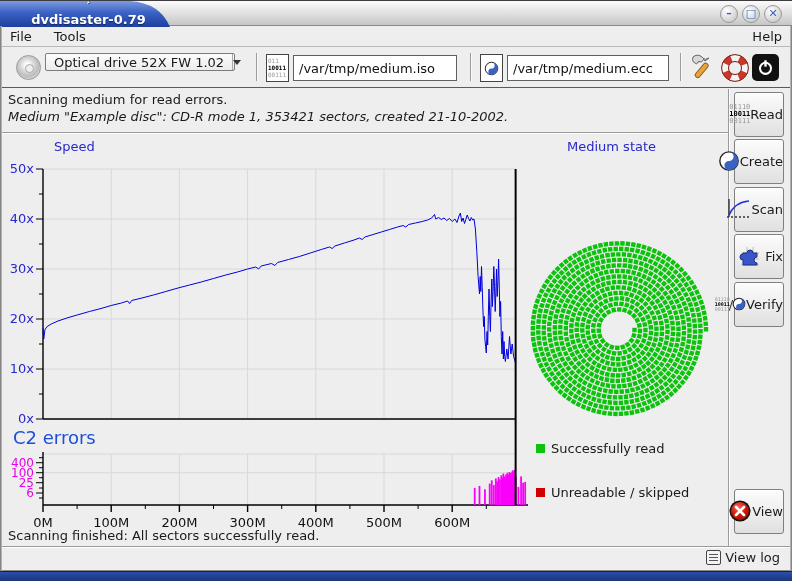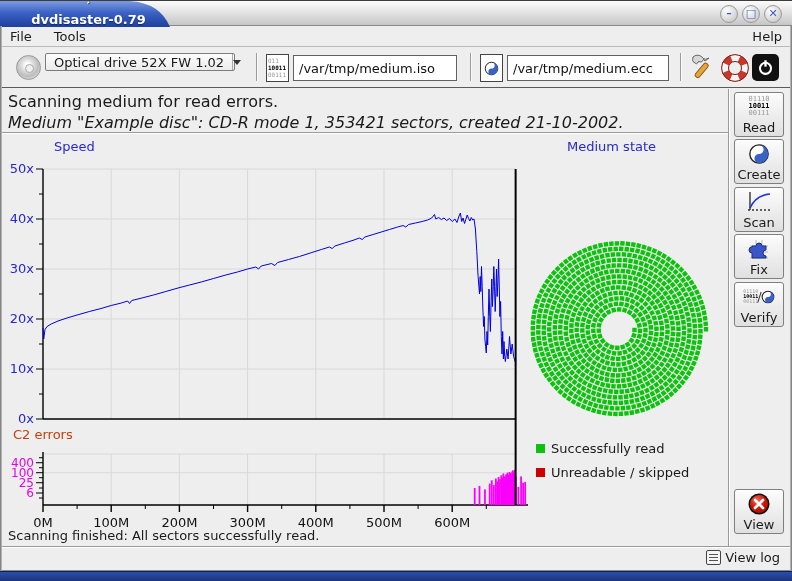--- a/index.html
+++ b/index.html
@@ -40,37 +40,37 @@
     font-family:"DejaVu Sans Mono","Liberation Mono",monospace;font-size:6px;line-height:7px;color:#999;
     padding:2px 1px;overflow:hidden;}
   .docicon .b{color:#000;font-weight:bold;}
   .docicon.yy{display:flex;align-items:center;justify-content:center;padding:0;}
   .tfield{position:absolute;top:55px;height:26px;border:1px solid #606060;background:#fff;font-size:13px;
     padding:0 5px;font-family:inherit;color:#111;}
   .toolicon{position:absolute;top:54px;width:28px;height:28px;}
   .powerbtn{position:absolute;top:54px;width:27px;height:27px;background:#111;border-radius:5px;
     display:flex;align-items:center;justify-content:center;}
   
-  .statusarea{position:absolute;left:0;top:89px;width:728px;height:53px;padding:3px 8px;font-size:16px;}
+  .statusarea{position:absolute;left:0;top:89px;width:728px;height:53px;padding:3px 8px;font-size:13px;}
   .statusarea .l2{font-style:italic;margin-top:2px;}
   .hsep{position:absolute;left:0;width:728px;height:2px;
     background:linear-gradient(#9a9a9a 50%,#ffffff 50%);}
   
   .chartlabel{position:absolute;font-size:13px;color:#2828cc;}
-  .c2label{position:absolute;font-size:13px;color:#c2410c;}
+  .c2label{position:absolute;font-size:18px;color:#1d4ed8;}
   #charts{position:absolute;left:0;top:134px;}
   .legendrow{position:absolute;display:flex;align-items:center;gap:6px;font-size:13px;}
   .legendsq{width:9px;height:9px;display:inline-block;}
   .scanstatus{position:absolute;left:8px;top:528px;font-size:13px;}
   
   .sidebar{position:absolute;left:728px;top:89px;width:64px;height:458px;border-left:1px solid #9a9a9a;
     box-shadow:inset 1px 0 0 #ffffff;}
   .gtkbtn{position:absolute;left:5px;width:50px;height:45px;border:1px solid #7f7f7f;border-radius:3px;
     background:linear-gradient(#fcfcfc,#e0e0e0);box-shadow:inset 0 1px 0 #fff;
-    display:flex;flex-direction:column;align-items:center;justify-content:flex-end;
+    display:flex;flex-direction:row;align-items:center;justify-content:flex-end;
     font-size:13px;padding-bottom:1px;cursor:default;}
   .gtkbtn .ic{flex:1;display:flex;align-items:center;justify-content:center;width:100%;}
   .binlines{font-family:"DejaVu Sans Mono","Liberation Mono",monospace;font-size:7px;line-height:7px;
     color:#999;text-align:center;}
   .binlines .b{color:#000;font-weight:bold;}
   .binlines.tiny{font-size:5px;line-height:5px;}
   .vslash{font-size:13px;color:#333;margin:0 -2px;}
   
   .footsep{position:absolute;left:0;top:546px;width:792px;height:2px;background:linear-gradient(#9a9a9a 50%,#ffffff 50%);}
   .footer{position:absolute;left:0;top:548px;width:792px;height:28px;background:#eeeeee;border-radius:6px;}
@@ -1050,21 +1050,21 @@
         <rect x="84.90090492620995" y="-13.899382669124513" width="4.4" height="4.4" fill="#0cc20c" transform="rotate(4672.3 87.1 -11.7)"></rect>
         <rect x="85.51673935181604" y="-8.432873048853388" width="4.4" height="4.4" fill="#0cc20c" transform="rotate(4675.9 87.7 -6.2)"></rect>
         <rect x="85.78955323068311" y="-2.9385544249582765" width="4.4" height="4.4" fill="#0cc20c" transform="rotate(4679.5 88.0 -0.7)"></rect>
       </g>
     </svg>
 
   <div class="legendrow" style="left:536px;top:441px;">
     <span class="legendsq" id="lg0" style="background: rgb(12, 194, 12);"></span>
     <span>Successfully read</span>
   </div>
-  <div class="legendrow" style="left:536px;top:465px;">
+  <div class="legendrow" style="left:536px;top:485px;">
     <span class="legendsq" id="lg1" style="background: rgb(204, 0, 0);"></span>
     <span>Unreadable / skipped</span>
   </div>
 
   <div class="scanstatus">Scanning finished: All sectors successfully read.</div>
 
   <div class="sidebar">
     <div class="gtkbtn" style="top:3px;">
       <div class="ic">
           <div class="binlines"><span>01110</span><br><span class="b">10011</span><br><span>00111</span></div>

